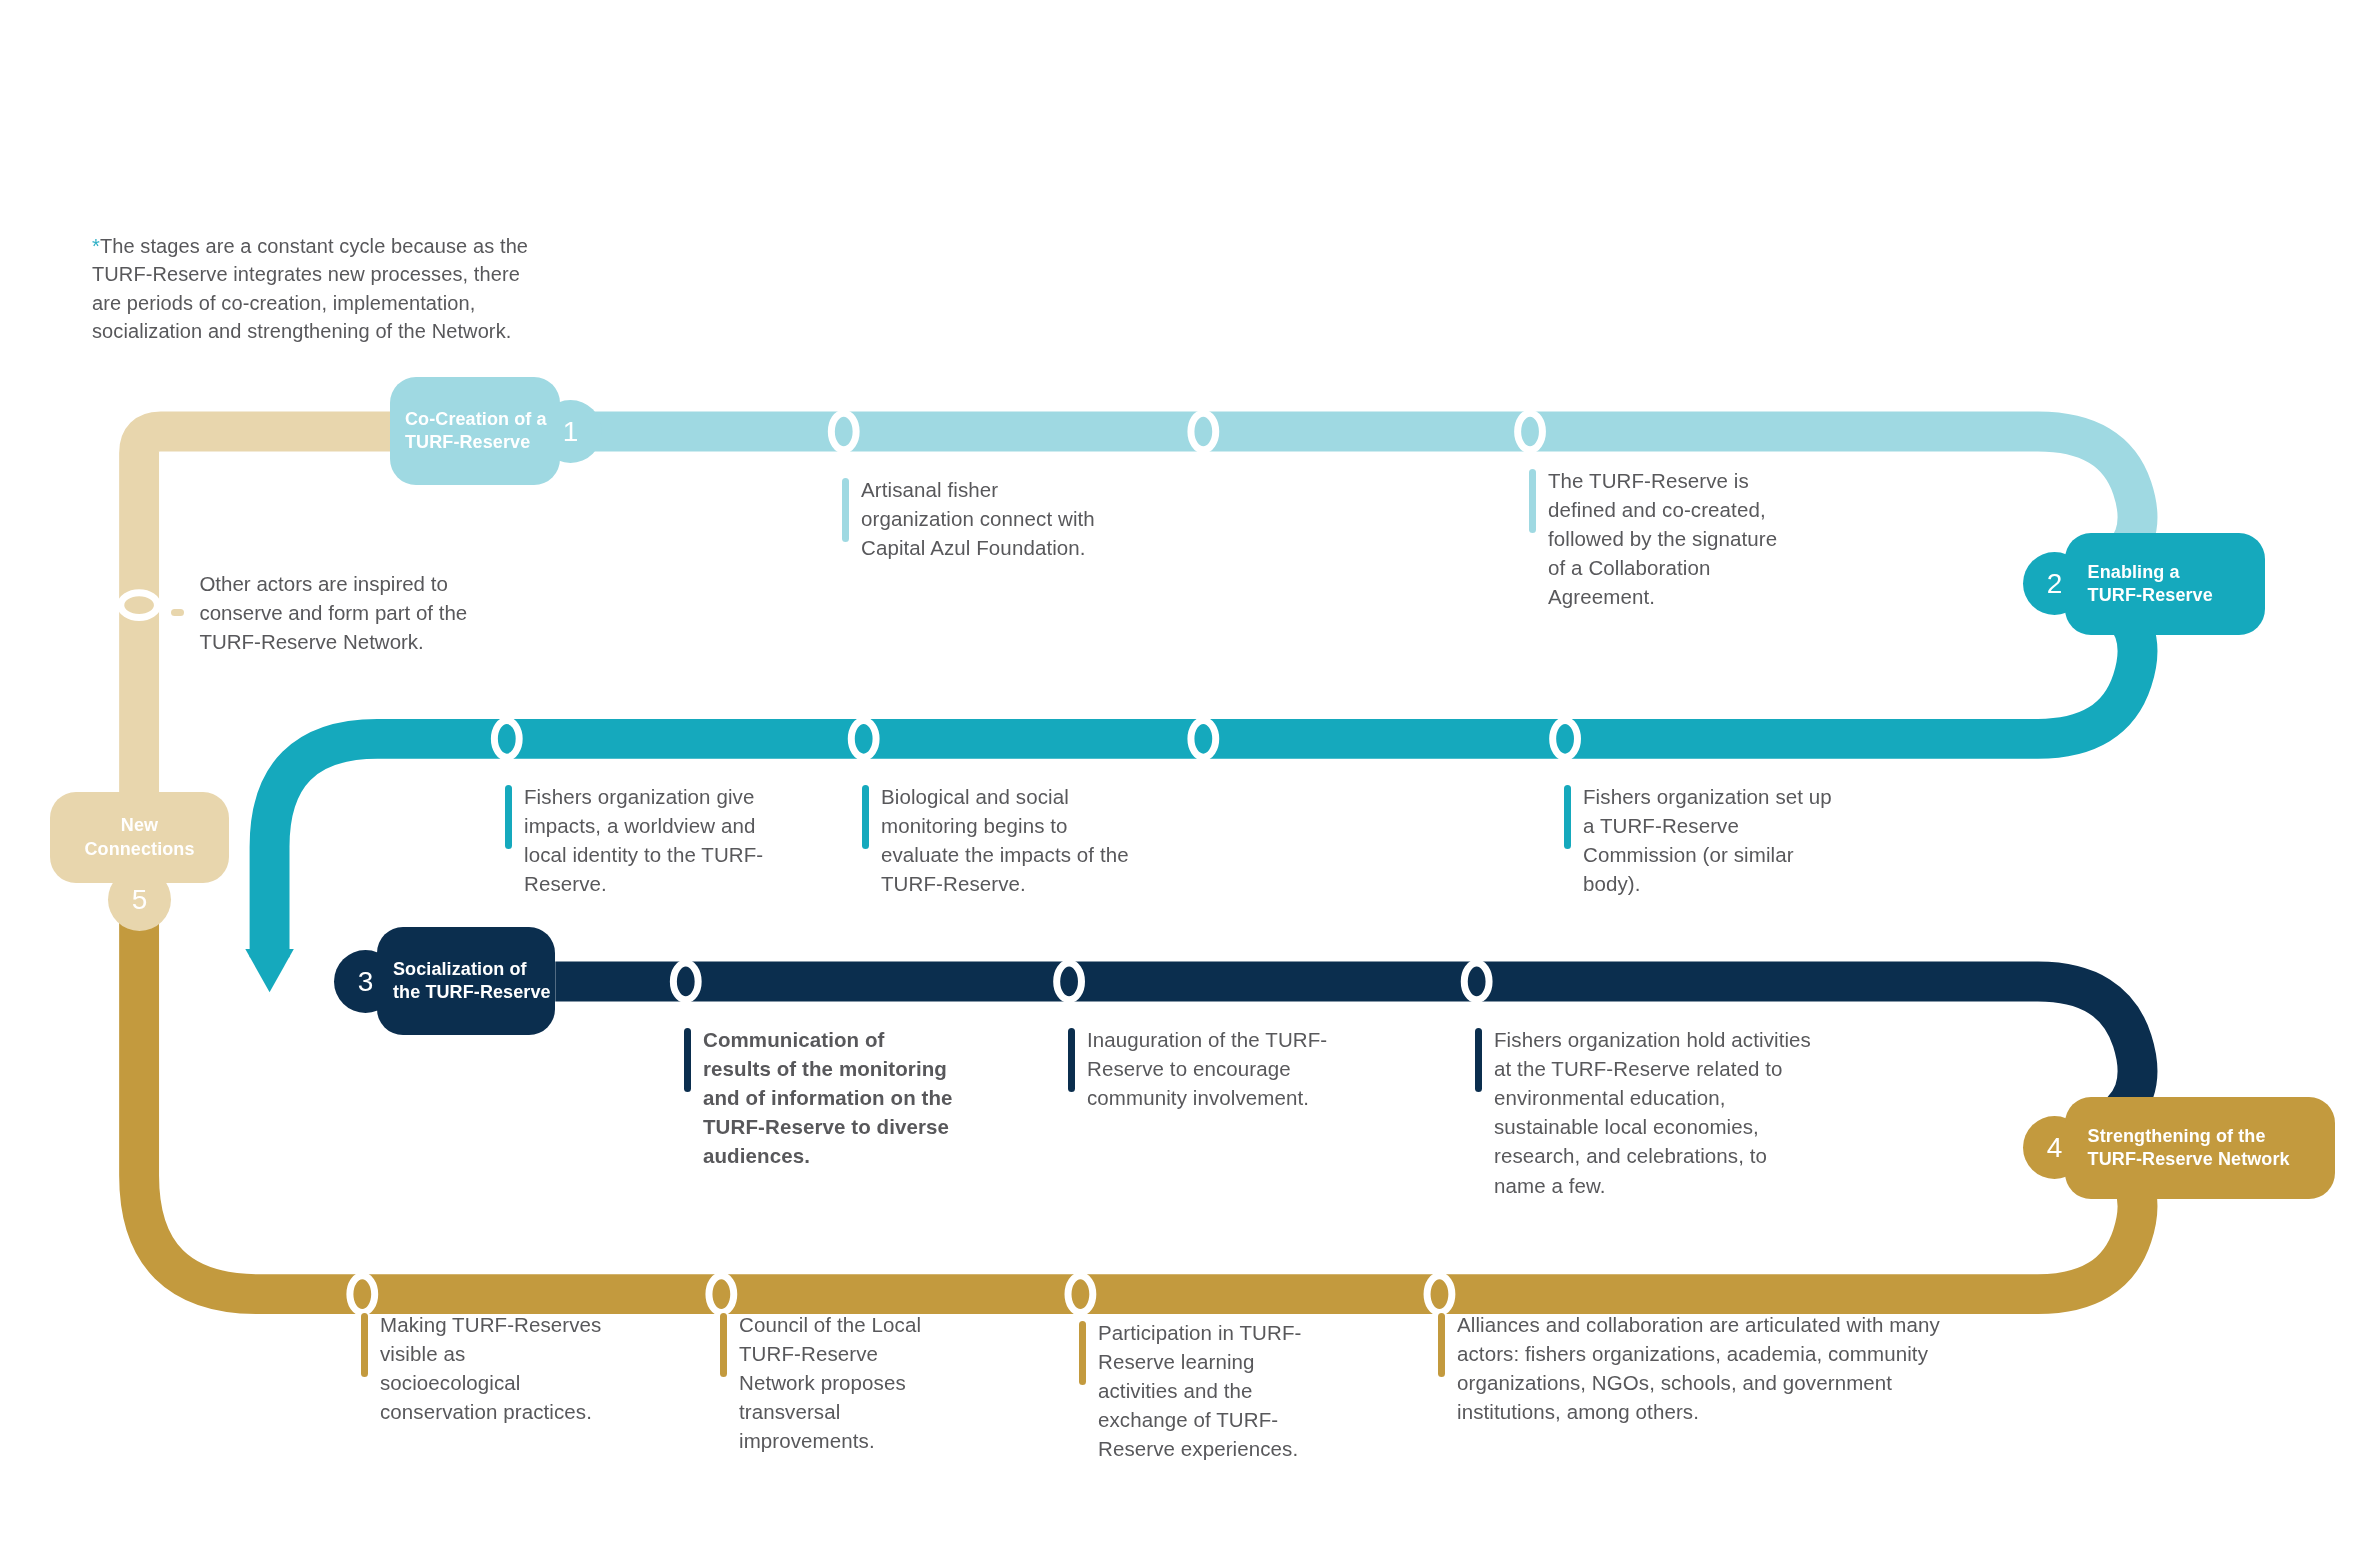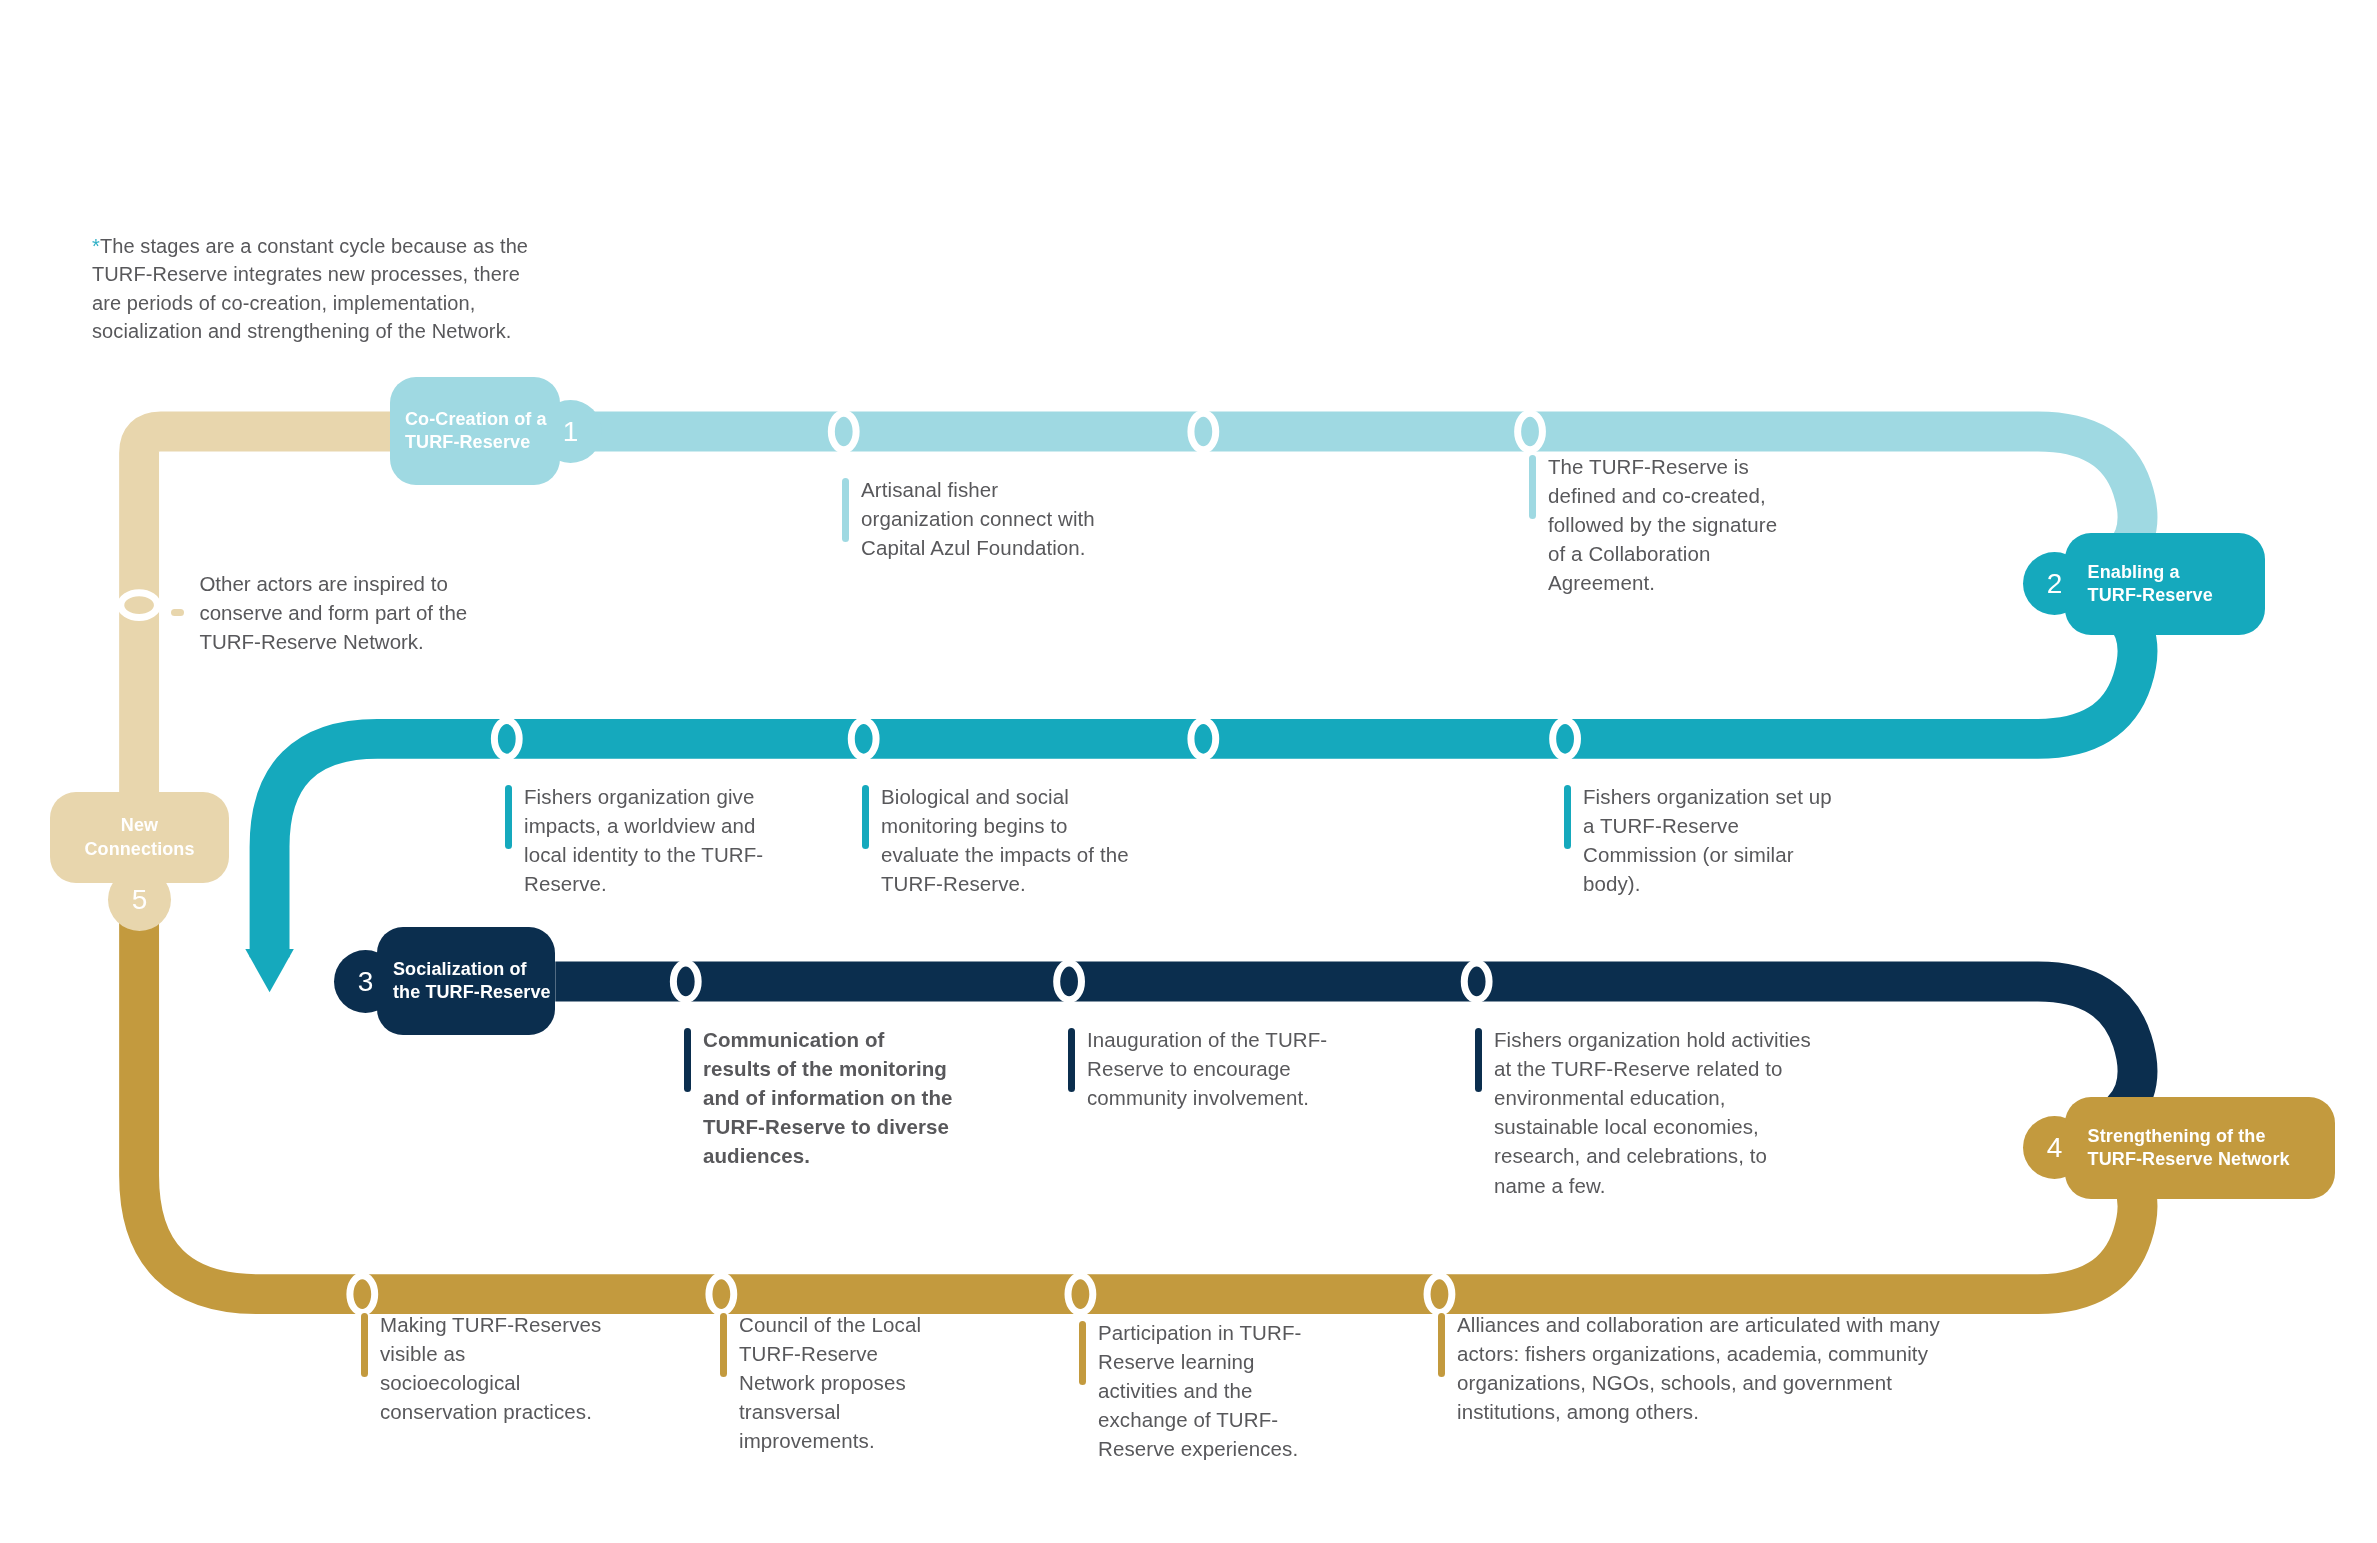--- a/index.html
+++ b/index.html
@@ -89,21 +89,21 @@
         <div>Co-Creation of a</div>
         <div>TURF-Reserve</div>
       </div>
     </div>
   </div>
 
   <div class="desc" style="left:842px;top:475px;width:253px;">
     <div class="bar" style="background:#9fd9e2;"></div>
     <div class="txt">Artisanal fisher organization connect with Capital Azul Foundation.</div>
   </div>
-  <div class="desc" style="left:1529px;top:452px;width:259px;">
+  <div class="desc" style="left:1529px;top:466px;width:259px;">
     <div class="bar" style="background:#9fd9e2;"></div>
     <div class="txt">The TURF-Reserve is defined and co-created, followed by the signature of a Collaboration Agreement.</div>
   </div>
 
   <div class="stage">
     <div class="lobe" style="left:2023px;top:552px;width:63px;height:63px;background:#15a9bd;">2</div>
     <div class="pill" style="left:2065px;top:533px;width:200px;height:102px;background:#15a9bd;padding-left:22.6px;">
       <div>
         <div>Enabling a</div>
         <div>TURF-Reserve</div>

